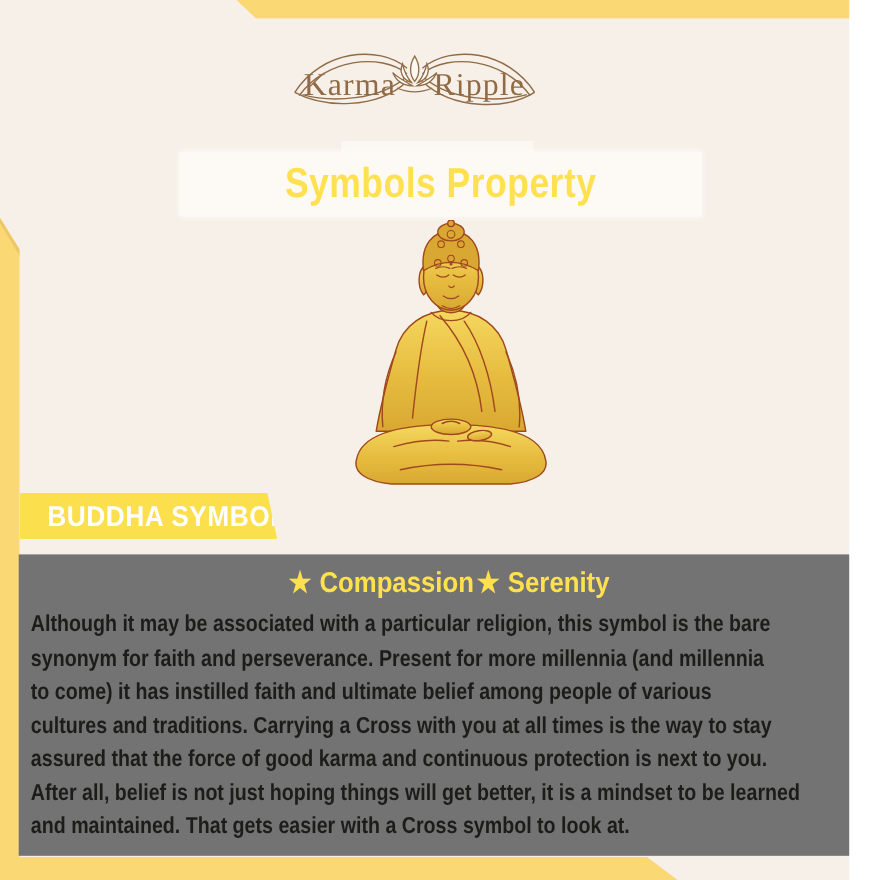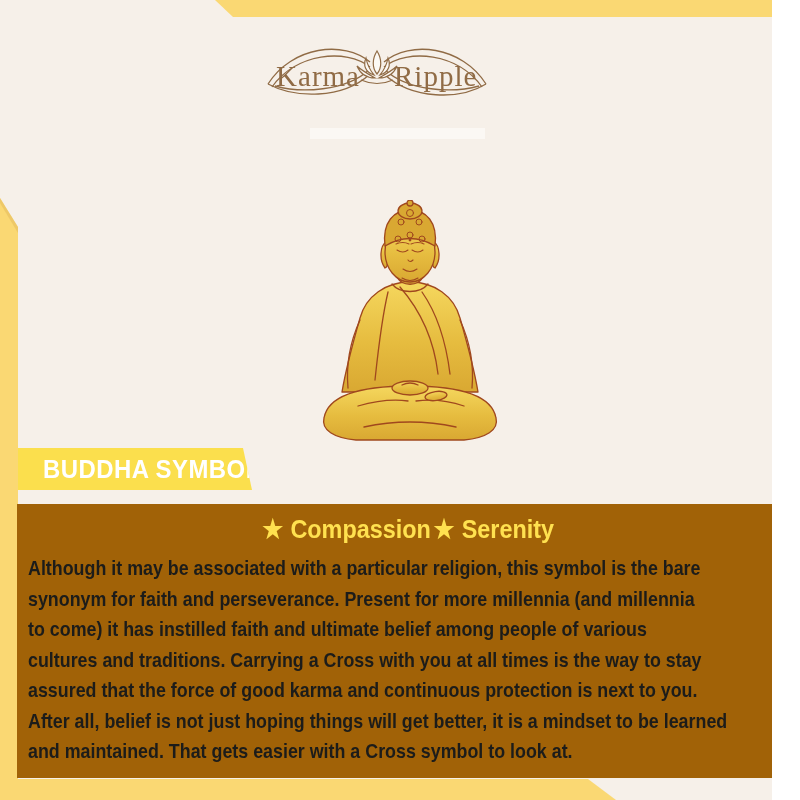--- a/index.html
+++ b/index.html
@@ -34,21 +34,21 @@
     transform:scaleX(.85);white-space:nowrap;}
   
   .buddha{position:absolute;left:300px;top:200px;width:220px;height:248px;}
   
   .badge{position:absolute;left:18px;top:448px;width:234px;height:42px;
     background:#FBDF4D;clip-path:polygon(0 0,225px 0,234px 42px,0 42px);
     display:flex;align-items:center;}
   .badge-label{color:#ffffff;font-size:26px;font-weight:600;letter-spacing:.5px;
     margin-left:25px;transform:scaleX(.92);transform-origin:left center;white-space:nowrap;}
   
-  .panel{position:absolute;left:17px;top:504px;width:783px;height:274px;background:#a16207;}
+  .panel{position:absolute;left:17px;top:504px;width:783px;height:274px;background:#737373;}
   .traits{margin-top:10px;text-align:center;font-size:26px;font-weight:700;color:#FFE14F;
     white-space:nowrap;}
   .traits-inner{display:inline-block;transform:scaleX(.9);}
   .star1{margin-right:8px;}
   .star2{margin-left:3px;margin-right:8px;}
   .para{margin-top:8px;margin-left:11px;color:#1C1C1A;}
   .para-line{font-size:21px;font-weight:700;line-height:30.5px;letter-spacing:0;
     transform:scaleX(.85);transform-origin:left center;white-space:nowrap;}
 </style>
 </head>
@@ -79,20 +79,23 @@
       <path d="M126,20 C129,27 127,34 118,37 C123,31 125,25 126,20 Z"></path>
       <path d="M95,28 C98,35 104,40 113,40 C106,36 99,32 95,28 Z"></path>
       <path d="M135,28 C132,35 126,40 117,40 C124,36 131,32 135,28 Z"></path>
       <path d="M99,42 Q115,49 131,42" fill="none"></path>
     </g>
     <text x="98" y="48" text-anchor="end">Karma</text>
     <text x="132" y="48" text-anchor="start">Ripple</text>
   </svg>
 
   <div class="heading-glow"></div>
+  <div class="heading-band">
+    <div class="heading-title">Symbols Property</div>
+  </div>
 
   <svg class="buddha" viewBox="0 0 220 248">
     <defs>
       <linearGradient id="gold" x1="0" y1="0" x2="0" y2="1">
         <stop offset="0" stop-color="#F5D75E"></stop>
         <stop offset="0.55" stop-color="#E6BC3F"></stop>
         <stop offset="1" stop-color="#D9A832"></stop>
       </linearGradient>
     </defs>
     <g stroke="#A0481E" stroke-width="1.3" stroke-linecap="round" stroke-linejoin="round">

